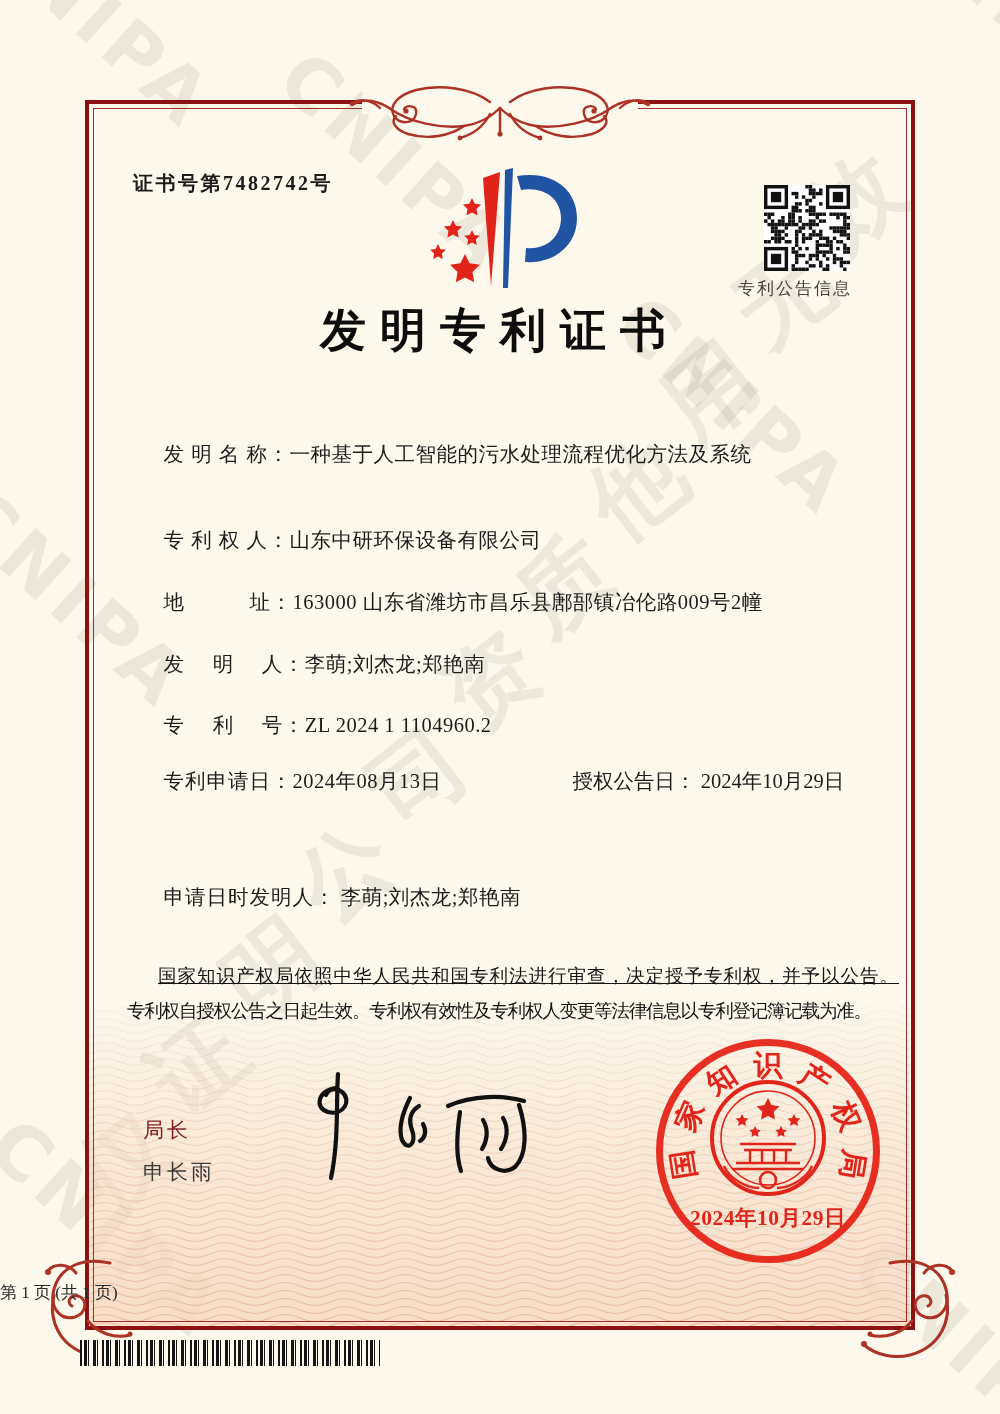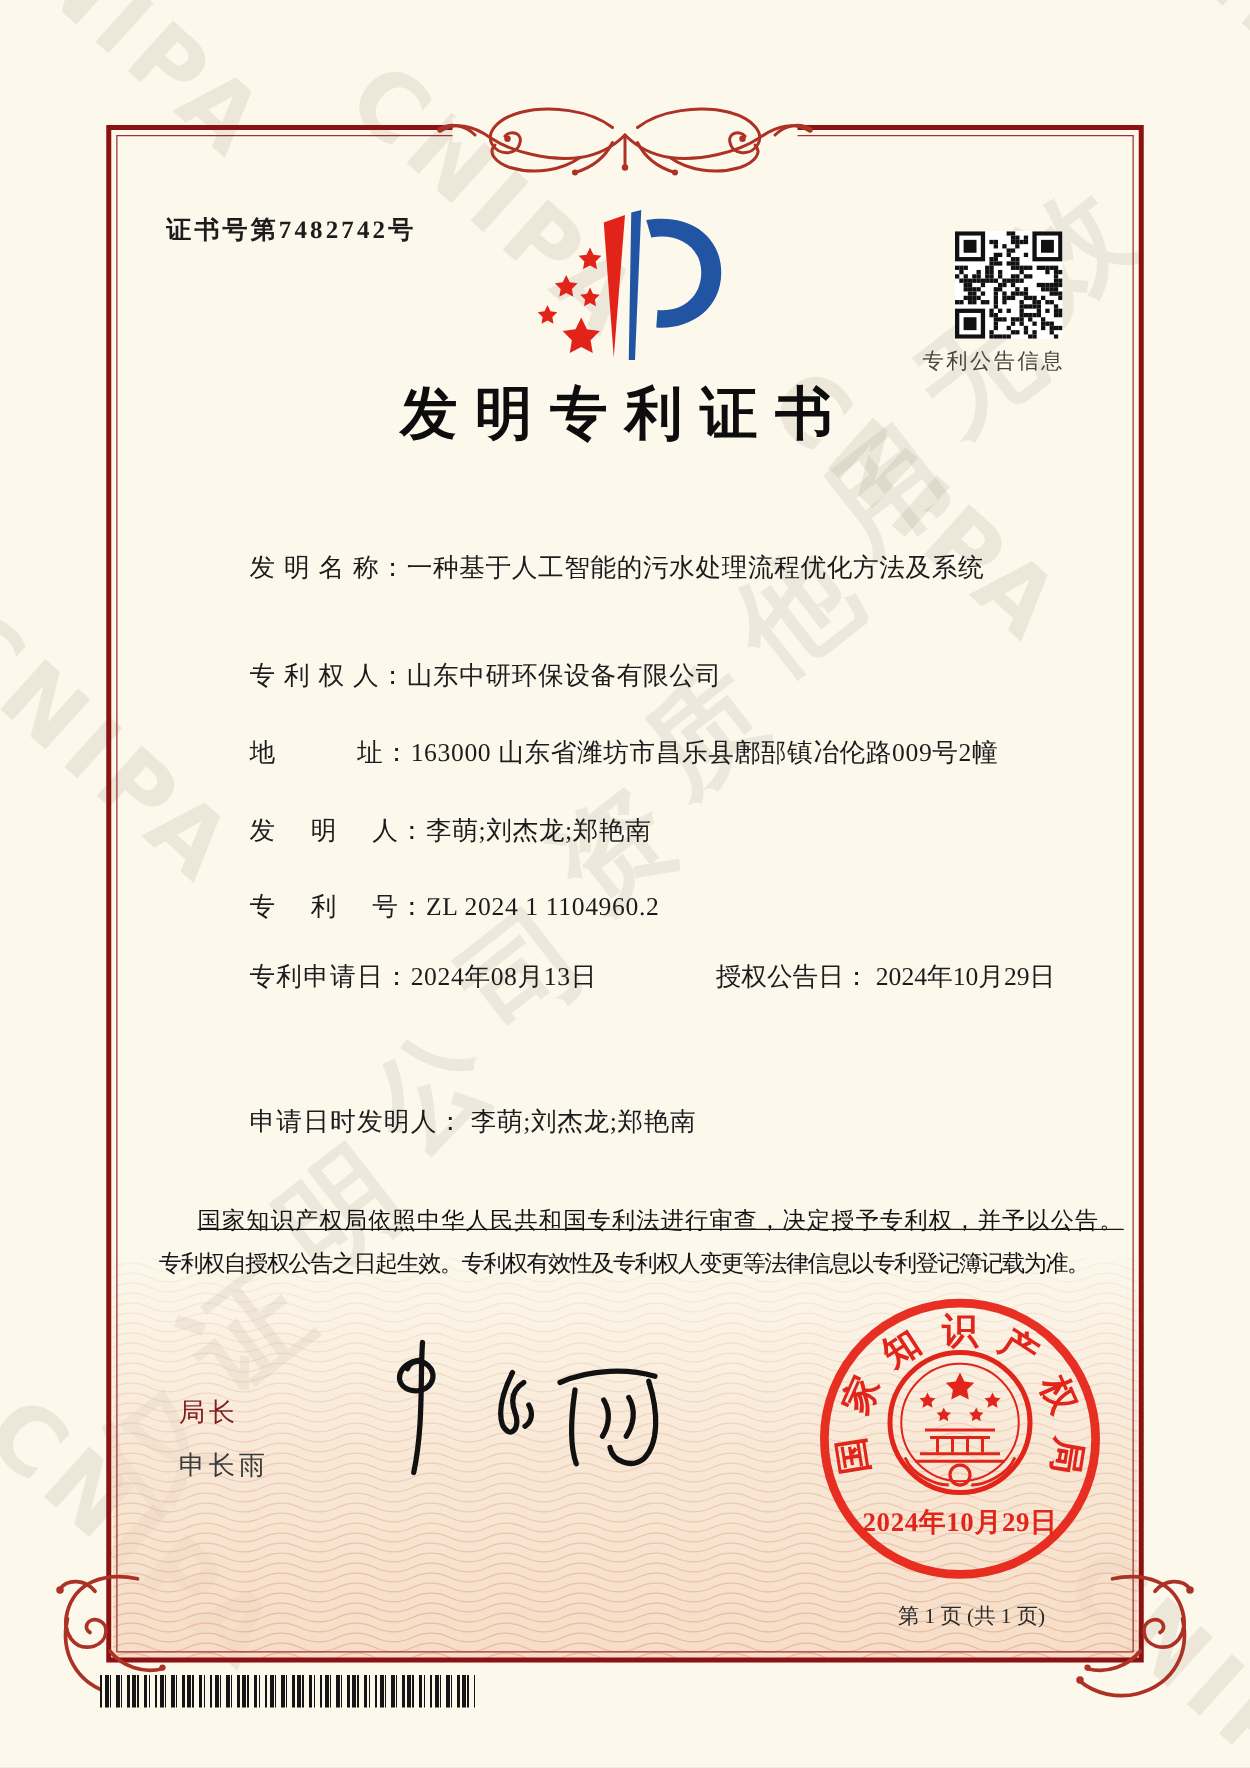--- a/index.html
+++ b/index.html
@@ -24,41 +24,41 @@
   
   .cert-no{left:133px;top:170px;font-size:20px;letter-spacing:2.5px;z-index:6;font-weight:bold;}
   .logo{left:425px;top:168px;width:165px;height:128px;z-index:6;}
   .qr{left:764px;top:185px;width:86px;height:86px;background:#fff;z-index:6;}
   .qr-label{left:738px;top:277px;width:150px;font-size:17px;letter-spacing:2px;color:#48443a;z-index:6;}
   .title{left:0;top:300px;width:1000px;text-align:center;font-size:46px;font-weight:bold;
          letter-spacing:14px;color:#0d0d0d;z-index:6;}
 
   
   .row{position:absolute;left:143px;font-size:20.5px;white-space:pre;z-index:6;}
-  .row .lab{letter-spacing:1px;margin-left:36px;}
+  .row .lab{letter-spacing:1px;}
   .row .val{letter-spacing:0.5px;}
   .rcol{position:absolute;left:552px;font-size:20.5px;white-space:pre;z-index:6;}
 
   
   .stmt{position:absolute;font-size:18.5px;color:#141414;z-index:6;white-space:nowrap;}
 
   
   .sig-title{left:143px;top:1116px;font-size:21px;color:#7f1d1d;letter-spacing:3px;z-index:6;}
   .sig-name{left:143px;top:1158px;font-size:21px;color:#3a3a3a;letter-spacing:3px;z-index:6;}
   .sig-script{left:298px;top:1068px;width:235px;height:120px;z-index:6;}
   .seal{left:656px;top:1039px;width:224px;height:224px;border-radius:50%;
         border:7px solid rgba(229,30,18,0.92);box-sizing:border-box;z-index:5;}
   .seal-char{position:absolute;left:50%;top:50%;width:34px;margin-left:-17px;margin-top:-17px;
         height:34px;text-align:center;font-size:29px;font-weight:bold;color:#e1251b;line-height:34px;}
   .seal-date{position:absolute;left:0;top:157px;width:100%;text-align:center;font-size:21.5px;
         font-weight:bold;color:#e1251b;letter-spacing:0.5px;}
   .emblem{position:absolute;left:37px;top:22px;width:136px;height:136px;}
 
   
-  .page-info{left:0;top:1281px;width:836px;text-align:right;font-size:17px;color:#2a2a2a;z-index:6;}
+  .page-info{left:0;top:1281px;width:836px;text-align:left;font-size:17px;color:#2a2a2a;z-index:6;}
   .barcode{left:80px;top:1340px;width:300px;height:26px;z-index:6;
     background:repeating-linear-gradient(90deg,
       #151515 0 2px,#fcf8ec 2px 4px,#151515 4px 7px,#fcf8ec 7px 8px,
       #151515 8px 9px,#fcf8ec 9px 13px,#151515 13px 16px,#fcf8ec 16px 17px,
       #151515 17px 18px,#fcf8ec 18px 22px);}
 
   .orn{z-index:4;}
   .orn-mirror{transform:scaleX(-1);}
 </style>
 </head>

